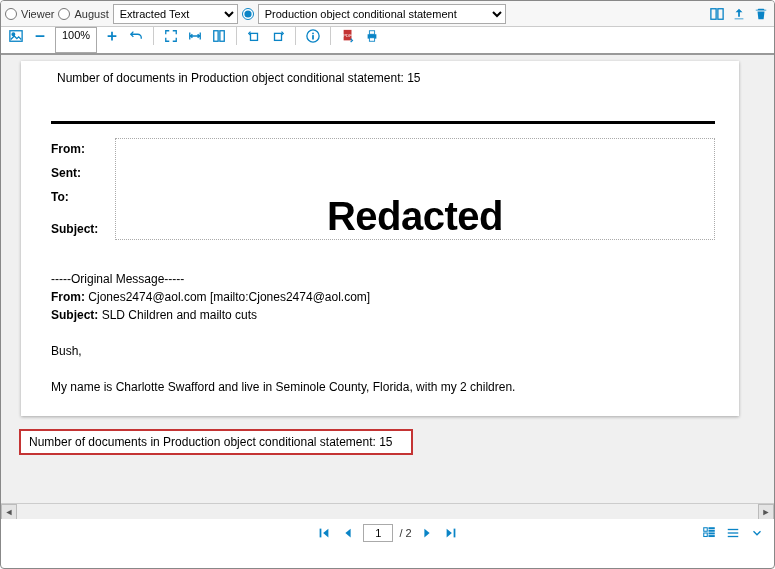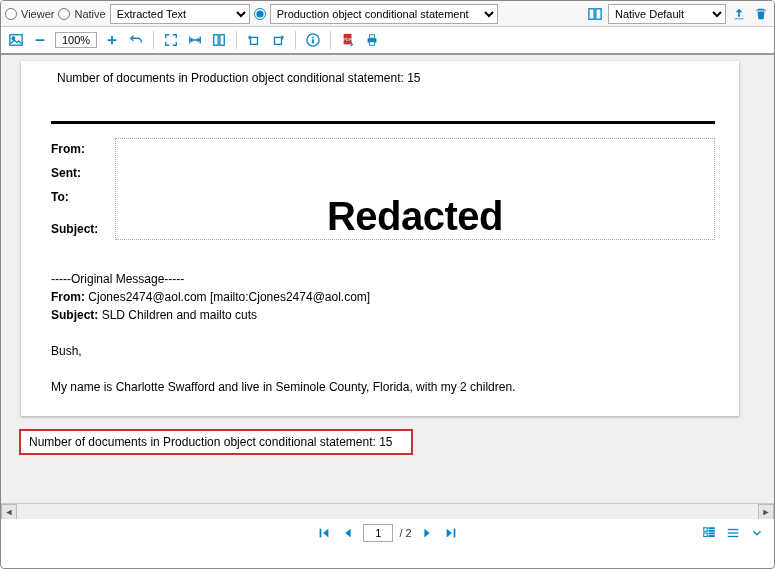--- a/index.html
+++ b/index.html
@@ -40,21 +40,20 @@
     justify-content: center;
     cursor: pointer;
     color: #0a84c6;
   }
   .icon-btn svg, .icon-btn span.glyph {
     width: 14px;
     height: 14px;
   }
   .second-toolbar {
     display: flex;
-    align-items: center;
     height: 28px;
     background: #fff;
     border-bottom: 2px solid #999;
     padding: 0 6px;
     gap: 6px;
   }
   .sep { width:1px; height:18px; background:#ccc; margin:0 2px; }
   .zoom-box {
     border: 1px solid #aaa;
     font-size: 11px;
@@ -174,43 +173,40 @@
   .blue { color: #0a84c6; }
   .flex-spacer { margin-left: auto; }
 </style>
 </head>
 <body>
 
 <div class="top-toolbar">
   <input type="radio" class="radio" name="vm" style="">
   <label>Viewer</label>
   <input type="radio" class="radio" name="vm" style="">
-  <label>Native</label>
-
-  <select class="select" style="width:140px">
+  <label>August</label>
+
+  <select class="select" style="width:125px">
     <option>Extracted Text</option>
   </select>
 
   <input type="radio" class="radio" name="vm" checked="" style="">
-  <select class="select" style="width:228px">
+  <select class="select" style="width:248px">
     <option>Production object conditional statement</option>
   </select>
 
   <span class="flex-spacer"></span>
 
   <span class="icon-btn blue">
     <svg viewBox="0 0 16 16" fill="none" stroke="currentColor" stroke-width="1.5">
         <rect x="1" y="2" width="6" height="12"></rect>
         <rect x="9" y="2" width="6" height="12"></rect>
       </svg>
   </span>
 
-  <select class="select" style="width:118px">
-    <option>Native Default</option>
-  </select>
 
   <span class="icon-btn blue">
     <svg viewBox="0 0 16 16" fill="currentColor">
         <path d="M8 2l4 4H9v5H7V6H4l4-4zM3 13h10v1H3z"></path>
       </svg>
   </span>
   <span class="icon-btn blue">
     <svg viewBox="0 0 16 16" fill="currentColor">
         <path d="M5 2h6l1 1h2v1H2V3h2l1-1zm-1 3h8l-1 9H5L4 5z"></path>
       </svg>

